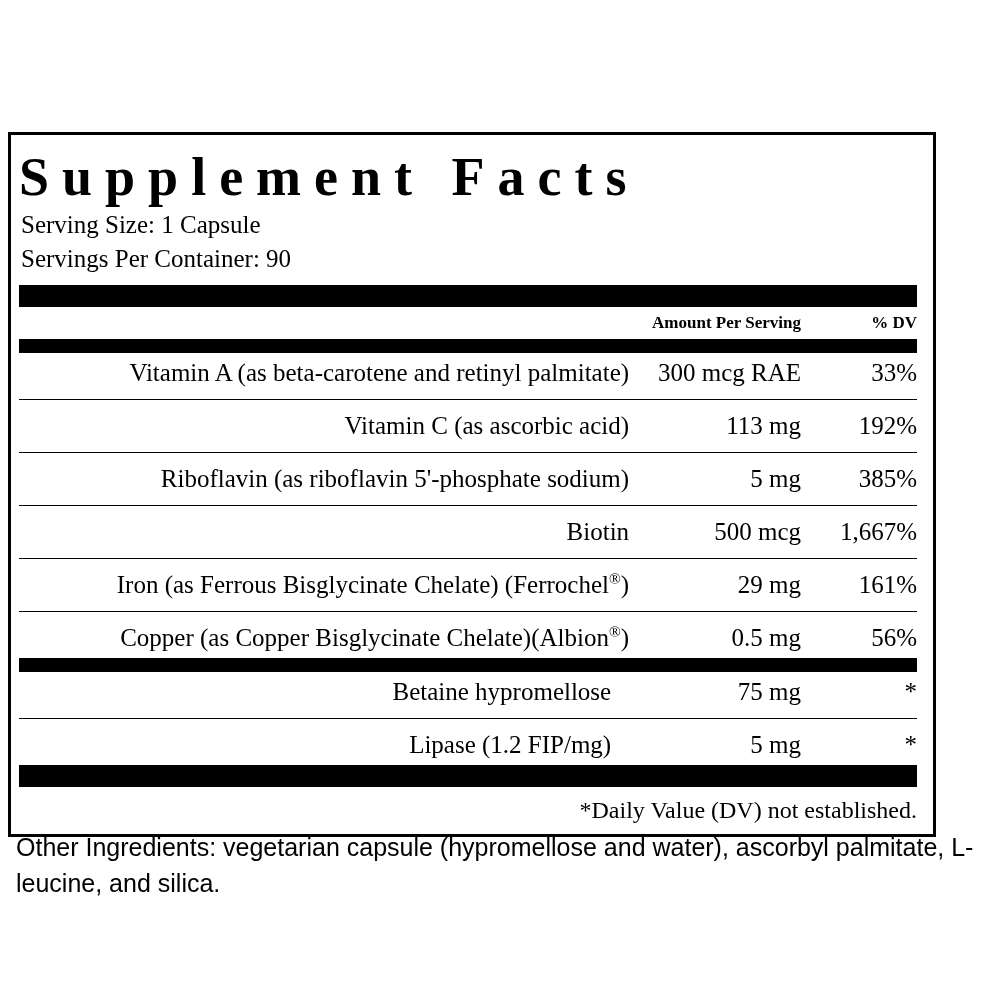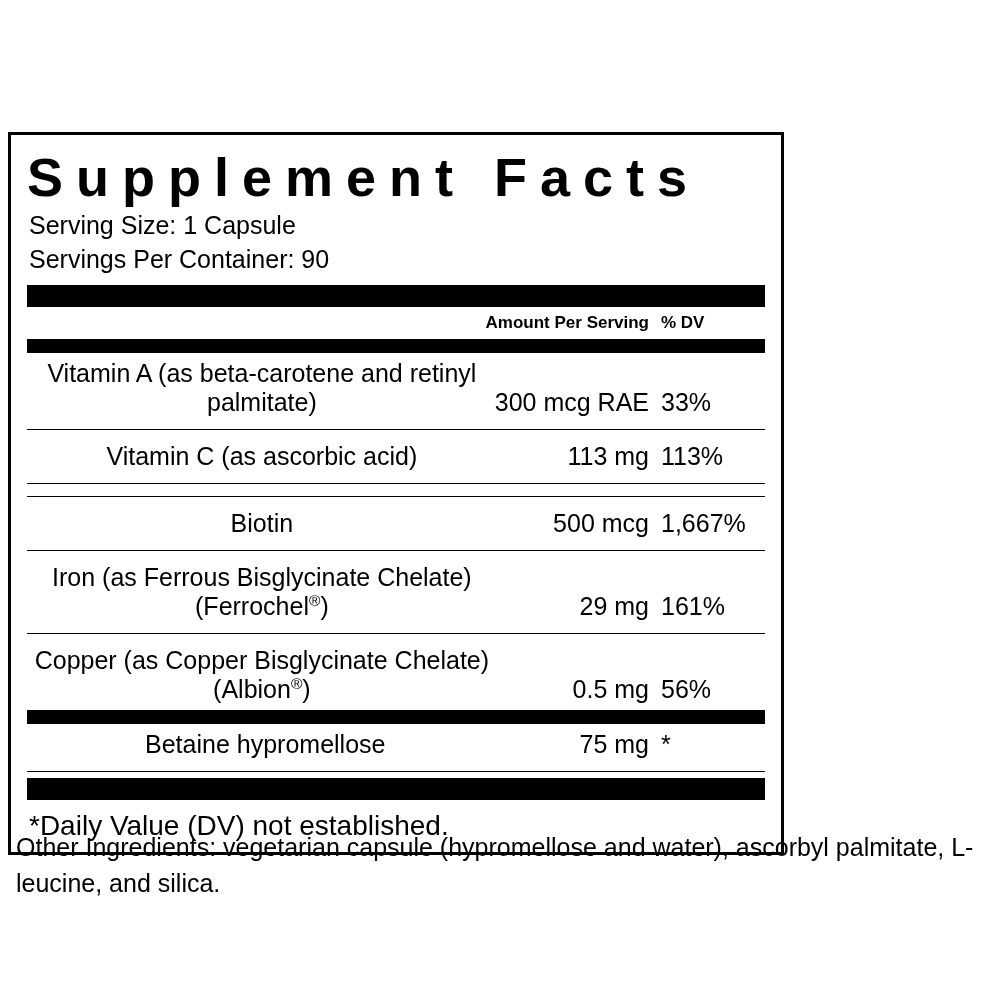--- a/index.html
+++ b/index.html
@@ -12,24 +12,25 @@
     height: 1000px;
     font-family: "Liberation Sans", sans-serif;
     color: #000000;
     -webkit-font-smoothing: antialiased;
   }
 
   .panel {
     position: absolute;
     left: 8px;
     top: 132px;
-    width: 776px;
+    width: 928px;
     border: 3px solid #000;
     box-sizing: border-box;
-    padding: 0 16px 0 16px;
+    padding: 0 16px 0 8px;
+    font-family: Liberation Serif, serif;
   }
 
   .sf-title {
     font-size: 54px;
     font-weight: 700;
     letter-spacing: 13px;
     line-height: 1.05;
     padding-top: 14px;
     padding-bottom: 2px;
     white-space: nowrap;
@@ -58,44 +59,45 @@
 
   table.facts {
     width: 100%;
     border-collapse: collapse;
     font-size: 25px;
   }
   table.facts td, table.facts th {
     padding: 6px 0 6px 0;
     vertical-align: bottom;
   }
-  .col-name { text-align: center; padding-left: 2px !important; }
+  .col-name { text-align: right; padding-left: 2px !important; }
   .col-amt  { text-align: right; white-space: nowrap; padding-right: 12px !important; }
-  .col-dv   { text-align: left; white-space: nowrap; width: 104px; }
+  .col-dv   { text-align: right; white-space: nowrap; width: 104px; }
 
   .head-row th {
     font-weight: 700;
     font-size: 17px;
     padding: 5px 0 6px 0;
   }
 
   .rule-row td {
     padding: 0;
     height: 0;
   }
   .divider {
     border-top: 1.5px solid #000;
     height: 0;
     font-size: 0;
     line-height: 0;
   }
 
   .footnote {
-    font-size: 28px;
+    font-size: 24px;
     padding: 6px 0 10px 2px;
+    text-align: right;
   }
 
   .other {
     position: absolute;
     left: 16px;
     top: 830px;
     width: 980px;
     font-size: 25px;
     line-height: 1.42;
   }
@@ -138,27 +140,32 @@
       <td class="col-dv">33%</td>
     </tr>
     <tr class="rule-row">
           <td colspan="3">
             <div class="divider"></div>
           </td>
         </tr>
     <tr>
       <td class="col-name">Vitamin C (as ascorbic acid)</td>
       <td class="col-amt">113 mg</td>
-      <td class="col-dv">113%</td>
-    </tr>
-    <tr class="rule-row">
-          <td colspan="3">
-            <div class="divider"></div>
-          </td>
-        </tr>
+      <td class="col-dv">192%</td>
+    </tr>
+    <tr class="rule-row">
+          <td colspan="3">
+            <div class="divider"></div>
+          </td>
+        </tr>
+    <tr>
+      <td class="col-name">Riboflavin (as riboflavin 5'-phosphate sodium)</td>
+      <td class="col-amt">5 mg</td>
+      <td class="col-dv">385%</td>
+    </tr>
     <tr class="rule-row">
           <td colspan="3">
             <div class="divider"></div>
           </td>
         </tr>
     <tr>
       <td class="col-name">Biotin</td>
       <td class="col-amt">500 mcg</td>
       <td class="col-dv">1,667%</td>
     </tr>
@@ -192,20 +199,25 @@
         <tr>
       <td class="col-name">Betaine hypromellose</td>
       <td class="col-amt">75 mg</td>
       <td class="col-dv">*</td>
     </tr>
     <tr class="rule-row">
           <td colspan="3">
             <div class="divider"></div>
           </td>
         </tr>
+    <tr>
+      <td class="col-name">Lipase (1.2 FIP/mg)</td>
+      <td class="col-amt">5 mg</td>
+      <td class="col-dv">*</td>
+    </tr>
   </tbody>
     </table>
 
   <div class="bar-bottom"></div>
 
   <div class="footnote">*Daily Value (DV) not established.</div>
 
 </div>
 
 <div class="other">Other Ingredients: vegetarian capsule (hypromellose and water), ascorbyl palmitate, L-leucine, and silica.</div>

